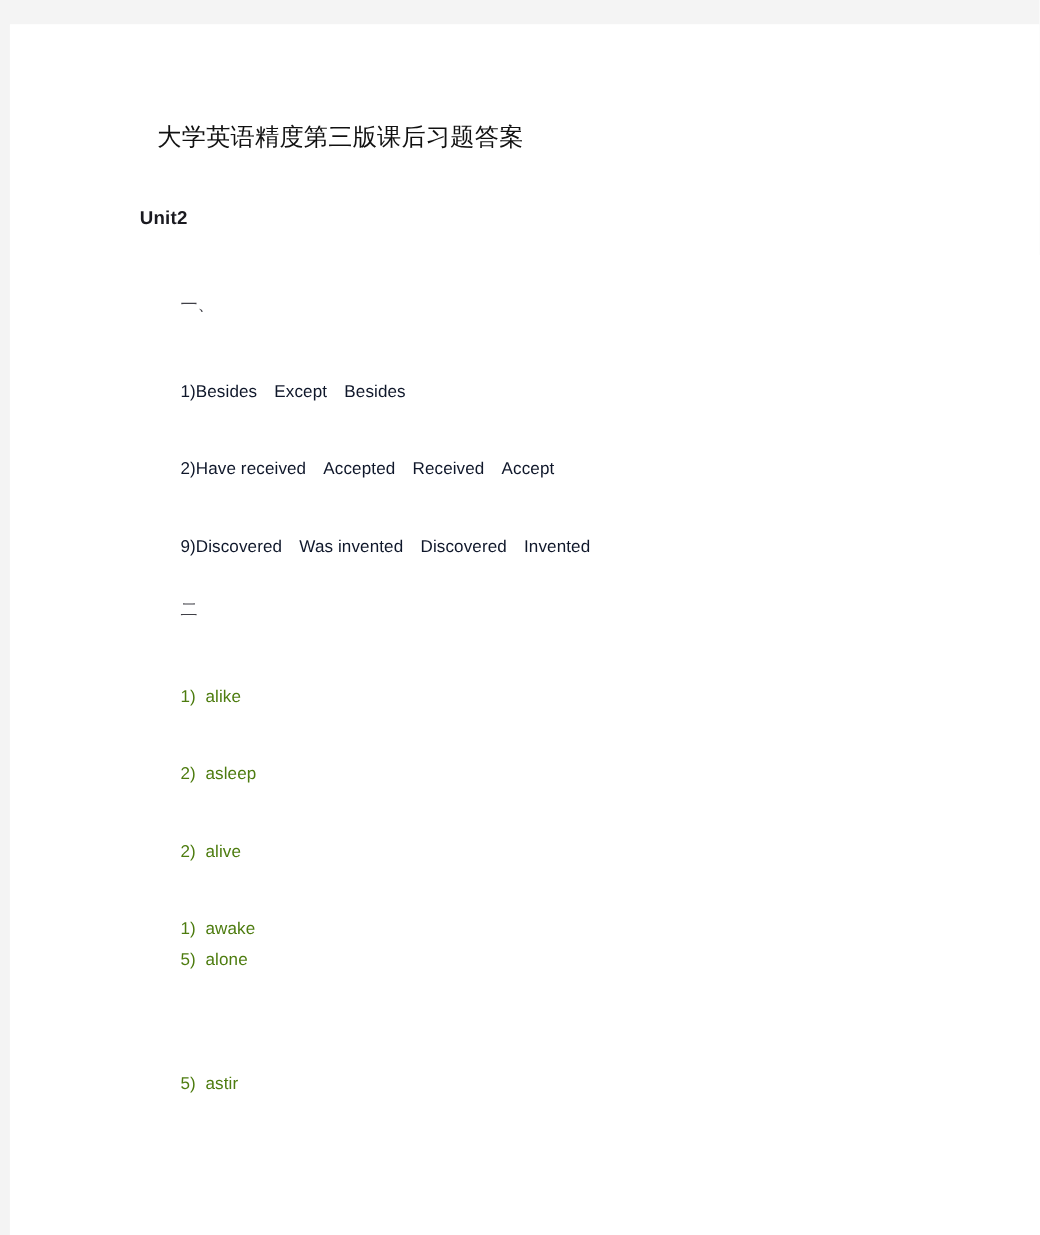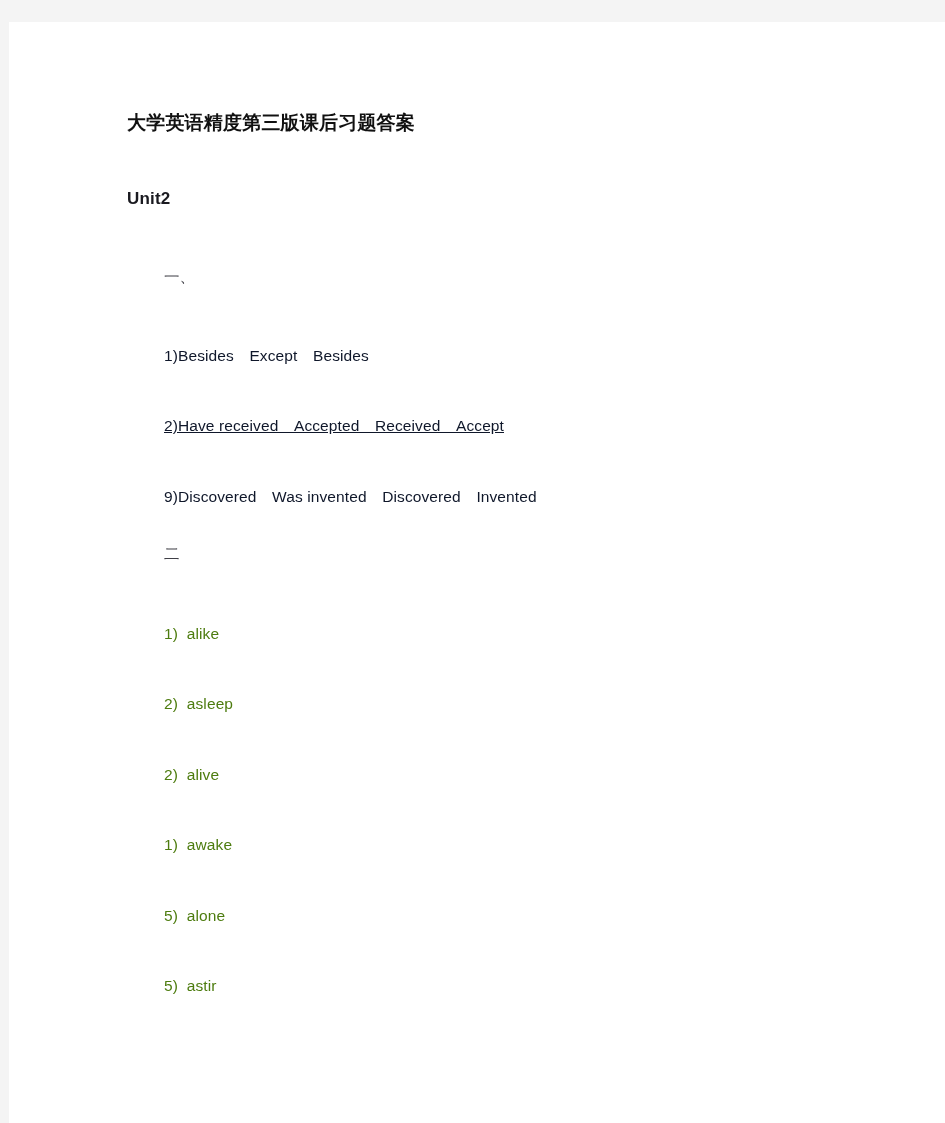--- a/index.html
+++ b/index.html
@@ -24,24 +24,24 @@
     background: #ffffff;
   }
 
   .page-inner {
     position: relative;
     padding: 0;
   }
 
   .doc-title {
     position: absolute;
-    left: 118px;
+    left: 134px;
     top: 88px;
-    font-size: 19px;
-    font-weight: bold;
+    font-size: 22px;
+    font-weight: normal;
     color: #111111;
     letter-spacing: 0.2px;
     white-space: nowrap;
   }
 
   .unit-heading {
     position: absolute;
     left: 118px;
     top: 167px;
     font-size: 17px;
@@ -87,32 +87,32 @@
   <div class="page-inner">
 
     <div class="doc-title">大学英语精度第三版课后习题答案</div>
 
     <div class="unit-heading">Unit2</div>
 
     <div class="section-marker one">一、</div>
 
     <div class="answer-line" style="top:324px;">1)Besides　Except　Besides</div>
 
-    <div class="answer-line" style="top:394px;text-decoration:underline;">2)Have received　Accepted　Received　Accept</div>
+    <div class="answer-line" style="top:394px;">2)Have received　Accepted　Received　Accept</div>
 
     <div class="answer-line" style="top:465px;">9)Discovered　Was invented　Discovered　Invented</div>
 
     <div class="section-marker two">二</div>
 
     <div class="list-line" style="top:603px;">1)  alike</div>
 
     <div class="list-line" style="top:673px;">2)  asleep</div>
 
     <div class="list-line" style="top:744px;">2)  alive</div>
 
     <div class="list-line" style="top:814px;">1)  awake</div>
 
-    <div class="list-line" style="top:885px;">5)  alone</div>
+    <div class="list-line" style="top:842px;">5)  alone</div>
 
     <div class="list-line" style="top:955px;">5)  astir</div>
 
   </div>
 </div>
 
 </body></html>

